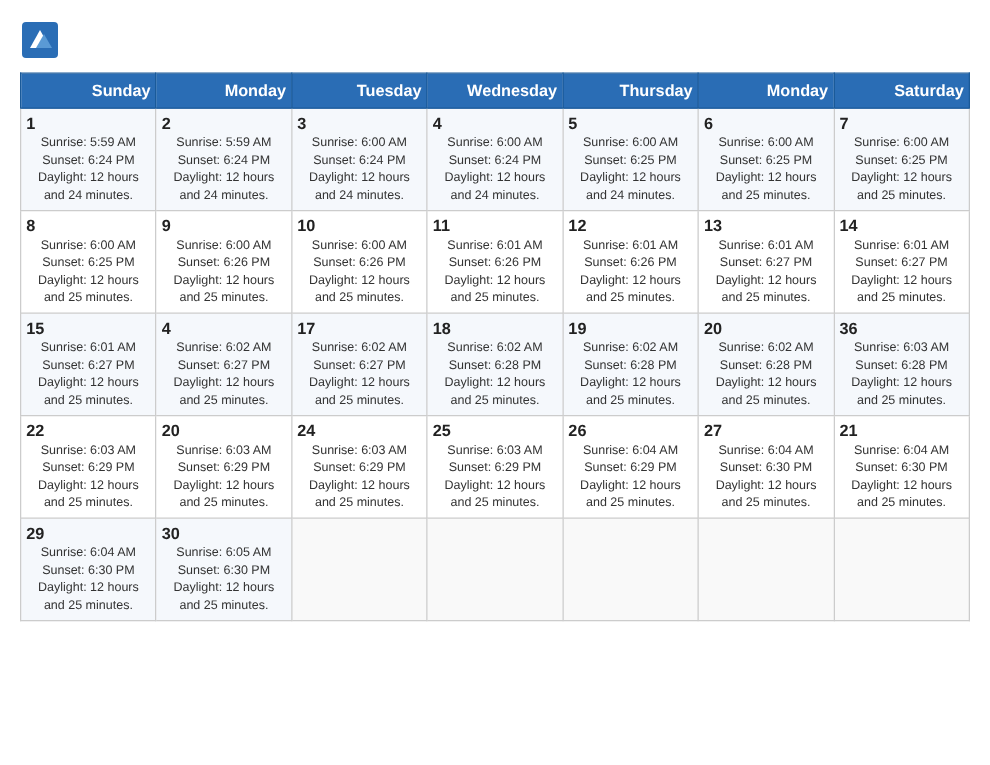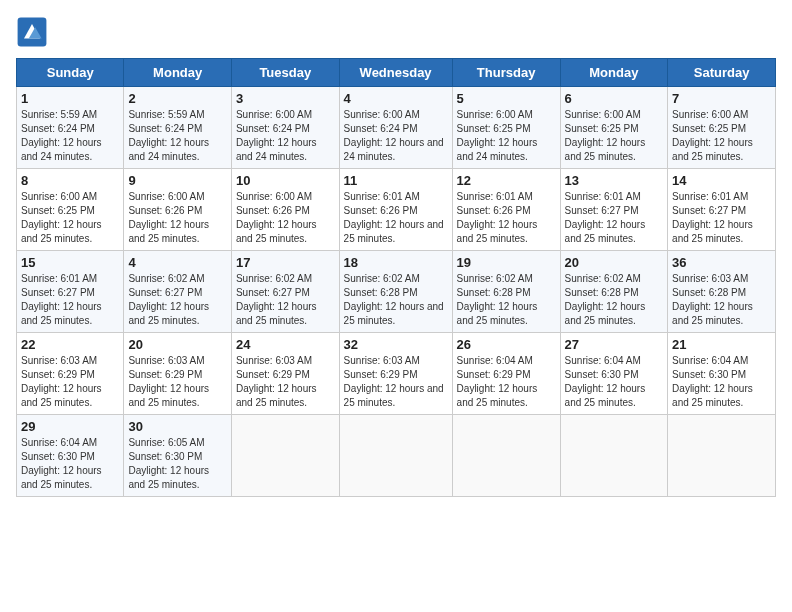--- a/index.html
+++ b/index.html
@@ -47,22 +47,22 @@
       color: #444;
     }
     .calendar {
       width: 100%;
       border-collapse: collapse;
       font-size: 11px;
     }
     .calendar thead th {
       background-color: #2a6db5;
       color: #fff;
-      padding: 6px 20px;
-      text-align: center;
+      padding: 6px 4px;
+      text-align: right;
       font-size: 13px;
       font-weight: bold;
       border: 1px solid #1a5a99;
     }
     .calendar tbody td {
       vertical-align: top;
       border: 1px solid #ccc;
       padding: 4px;
       width: calc(100% / 7);
       min-height: 80px;
@@ -78,20 +78,21 @@
       font-size: 13px;
       font-weight: bold;
       color: #222;
       display: block;
       margin-bottom: 2px;
     }
     .day-info {
       font-size: 10px;
       color: #333;
       line-height: 1.4;
+      text-align: center;
     }
     .empty-cell {
       background: #f9f9f9 !important;
     }
   </style>
 </head>
 <body>
 
 <div class="header-area">
   <div class="logo">
@@ -317,21 +318,21 @@
       </td>
         <td>
         <span class="day-number">24</span>
         <div class="day-info">
           Sunrise: 6:03 AM<br>
           Sunset: 6:29 PM<br>
           Daylight: 12 hours and 25 minutes.
         </div>
       </td>
         <td>
-        <span class="day-number">32</span>
+        <span class="day-number">25</span>
         <div class="day-info">
           Sunrise: 6:03 AM<br>
           Sunset: 6:29 PM<br>
           Daylight: 12 hours and 25 minutes.
         </div>
       </td>
         <td>
         <span class="day-number">26</span>
         <div class="day-info">
           Sunrise: 6:04 AM<br>

